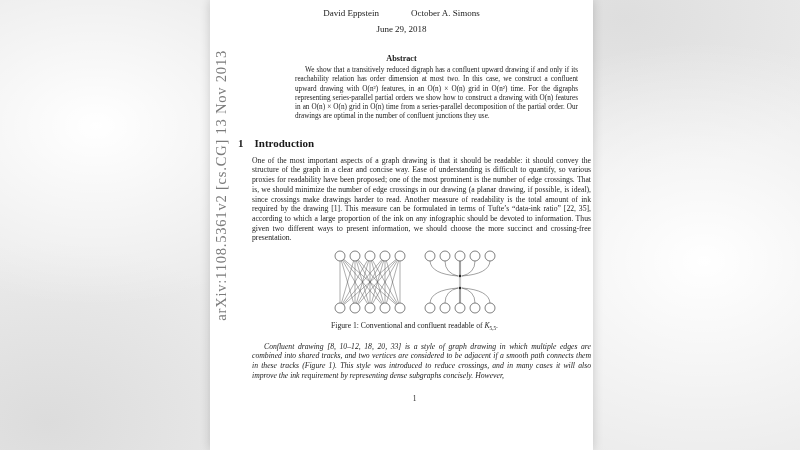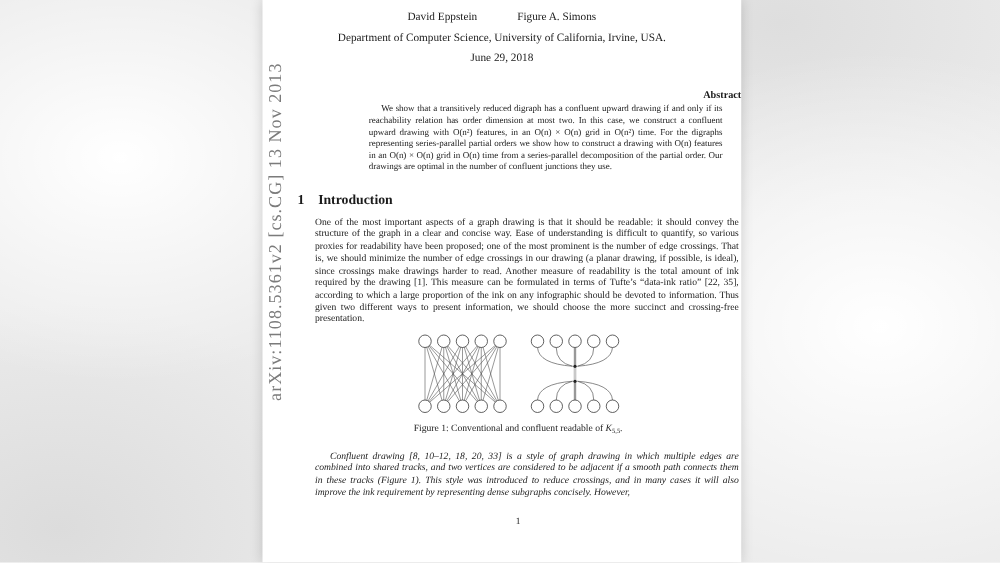--- a/index.html
+++ b/index.html
@@ -45,21 +45,21 @@
     margin-top: 8px;
     display: flex;
     justify-content: center;
     gap: 32px;
     font-size: 9px;
   }
   .affiliation { margin-top: 7px; text-align: center; font-size: 9px; }
   .date       { margin-top: 6px; text-align: center; font-size: 9px; }
   .abstract-heading {
     margin-top: 20px;
-    text-align: right;
+    text-align: center;
     font-size: 8.2px;
     font-weight: bold;
   }
   .abstract-body {
     margin: 3px 15px 0 85px;
     font-size: 7.2px;
     line-height: 9.3px;
     text-align: justify;
     text-indent: 10px;
   }
@@ -101,24 +101,23 @@
 <body>
 
 <div class="scene">
   <div class="page">
 
     <div class="arxiv-stamp">arXiv:1108.5361v2  [cs.CG]  13 Nov 2013</div>
 
 
     <div class="authors">
       <span>David Eppstein</span>
-      <span>Figure A. Simons</span>
-    </div>
-
-    <div class="affiliation">Department of Computer Science, University of California, Irvine, USA.</div>
+      <span>October A. Simons</span>
+    </div>
+
 
     <div class="date">June 29, 2018</div>
 
     <div class="abstract-heading">Abstract</div>
 
     <div class="abstract-body">We show that a transitively reduced digraph has a confluent upward drawing if and only if its reachability relation has order dimension at most two. In this case, we construct a confluent upward drawing with O(n²) features, in an O(n) × O(n) grid in O(n²) time. For the digraphs representing series-parallel partial orders we show how to construct a drawing with O(n) features in an O(n) × O(n) grid in O(n) time from a series-parallel decomposition of the partial order. Our drawings are optimal in the number of confluent junctions they use.</div>
 
     <div class="section-heading">
       <span class="sec-num">1</span><span>Introduction</span>
     </div>

